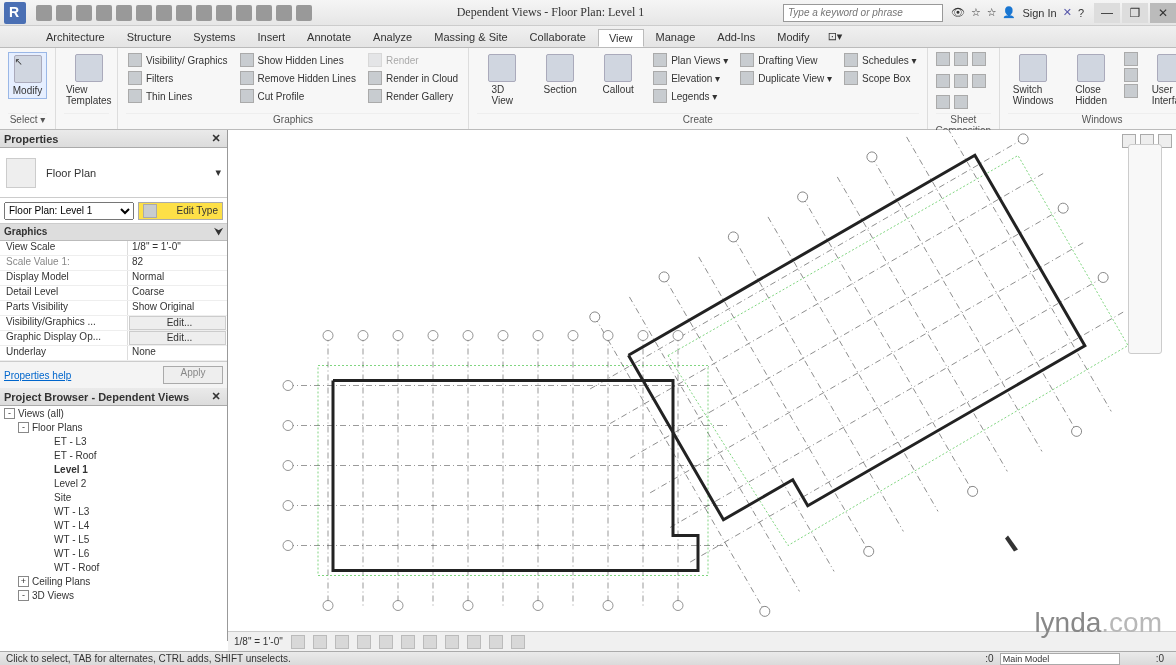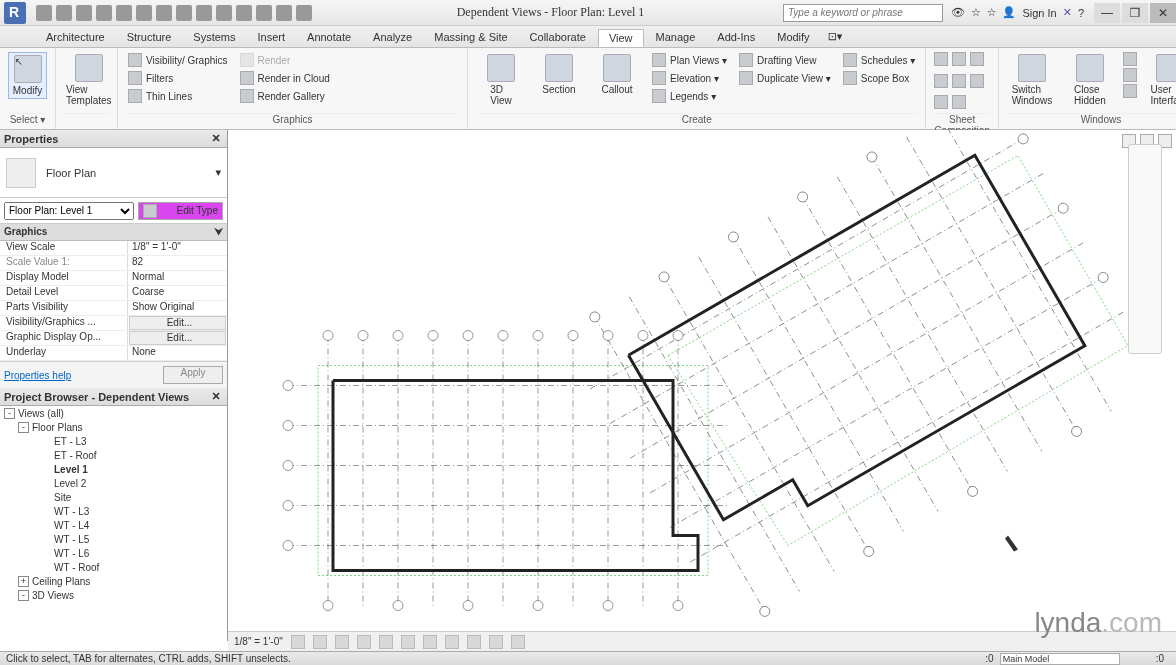--- a/index.html
+++ b/index.html
@@ -29,21 +29,21 @@
 .small-item{display:flex; align-items:center; gap:4px; white-space:nowrap; padding:1px 2px;}
 .sico{width:14px; height:14px; background:#c8ccd0; border:1px solid #aaa; flex-shrink:0;}
 .left-panel{position:absolute; left:0; top:130px; width:228px; bottom:24px; background:#f4f4f4; border-right:1px solid #999; display:flex; flex-direction:column;}
 .panel-header{height:18px; background:linear-gradient(#eaeaea,#dcdcdc); border-bottom:1px solid #aaa; display:flex; align-items:center; padding:0 4px; font-size:11px; font-weight:bold;}
 .panel-header .x{margin-left:auto; width:14px; height:14px; font-size:11px; text-align:center; cursor:default;}
 .prop-type{height:50px; display:flex; align-items:center; padding:6px; border-bottom:1px solid #ccc; background:#fff;}
 .prop-type .tico{width:30px; height:30px; background:#eee; border:1px solid #ccc; margin-right:10px;}
 .prop-row{display:flex; align-items:center; border-bottom:1px solid #eee; height:18px; font-size:10px;}
 .prop-row.sel{display:flex; padding:4px; gap:4px; background:#fff; border-bottom:1px solid #ccc; height:26px;}
 .prop-row.sel select{flex:1; font-size:10px; height:18px;}
-.prop-row.sel .edit-type{border:1px solid #aaa; padding:1px 4px; background:#d946ef; display:flex; align-items:center; gap:19px;}
+.prop-row.sel .edit-type{border:1px solid #aaa; padding:1px 4px; background:#fde047; display:flex; align-items:center; gap:19px;}
 .prop-cat{background:#ddd; font-weight:bold; padding:2px 4px; border-bottom:1px solid #bbb; font-size:10px; display:flex;}
 .prop-cat .exp{margin-left:auto;}
 .prop-grid{background:#fff; font-size:10px;}
 .prop-grid .row{display:flex; height:15px; border-bottom:1px solid #eee;}
 .prop-grid .k{width:128px; padding-left:6px; border-right:1px solid #ddd; overflow:hidden; white-space:nowrap;}
 .prop-grid .k.dim{color:#888;}
 .prop-grid .v{flex:1; padding-left:4px; overflow:hidden; white-space:nowrap;}
 .prop-grid .v.btn{text-align:center; background:#eee; border:1px solid #ccc; margin:0 1px;}
 .prop-footer{display:flex; padding:4px; gap:6px; border-top:1px solid #ccc; background:#f4f4f4; align-items:center;}
 .prop-footer a{color:#0066cc; text-decoration:underline; font-size:10px;}
@@ -152,20 +152,34 @@
         <div class="small-item">
             <div class="sico"></div>
             <span>Filters</span>
           </div>
         <div class="small-item">
             <div class="sico"></div>
             <span>Thin  Lines</span>
           </div>
       </div>
       <div class="small-list">
+        <div class="small-item">
+            <div class="sico"></div>
+            <span>Show  Hidden Lines</span>
+          </div>
+        <div class="small-item">
+            <div class="sico"></div>
+            <span>Remove  Hidden Lines</span>
+          </div>
+        <div class="small-item">
+            <div class="sico"></div>
+            <span>Cut  Profile</span>
+          </div>
+      </div>
+      <div class="small-list">
         <div class="small-item" style="opacity:.4">
             <div class="sico"></div>
             <span>Render</span>
           </div>
         <div class="small-item">
             <div class="sico"></div>
             <span>Render  in Cloud</span>
           </div>
         <div class="small-item">
             <div class="sico"></div>

